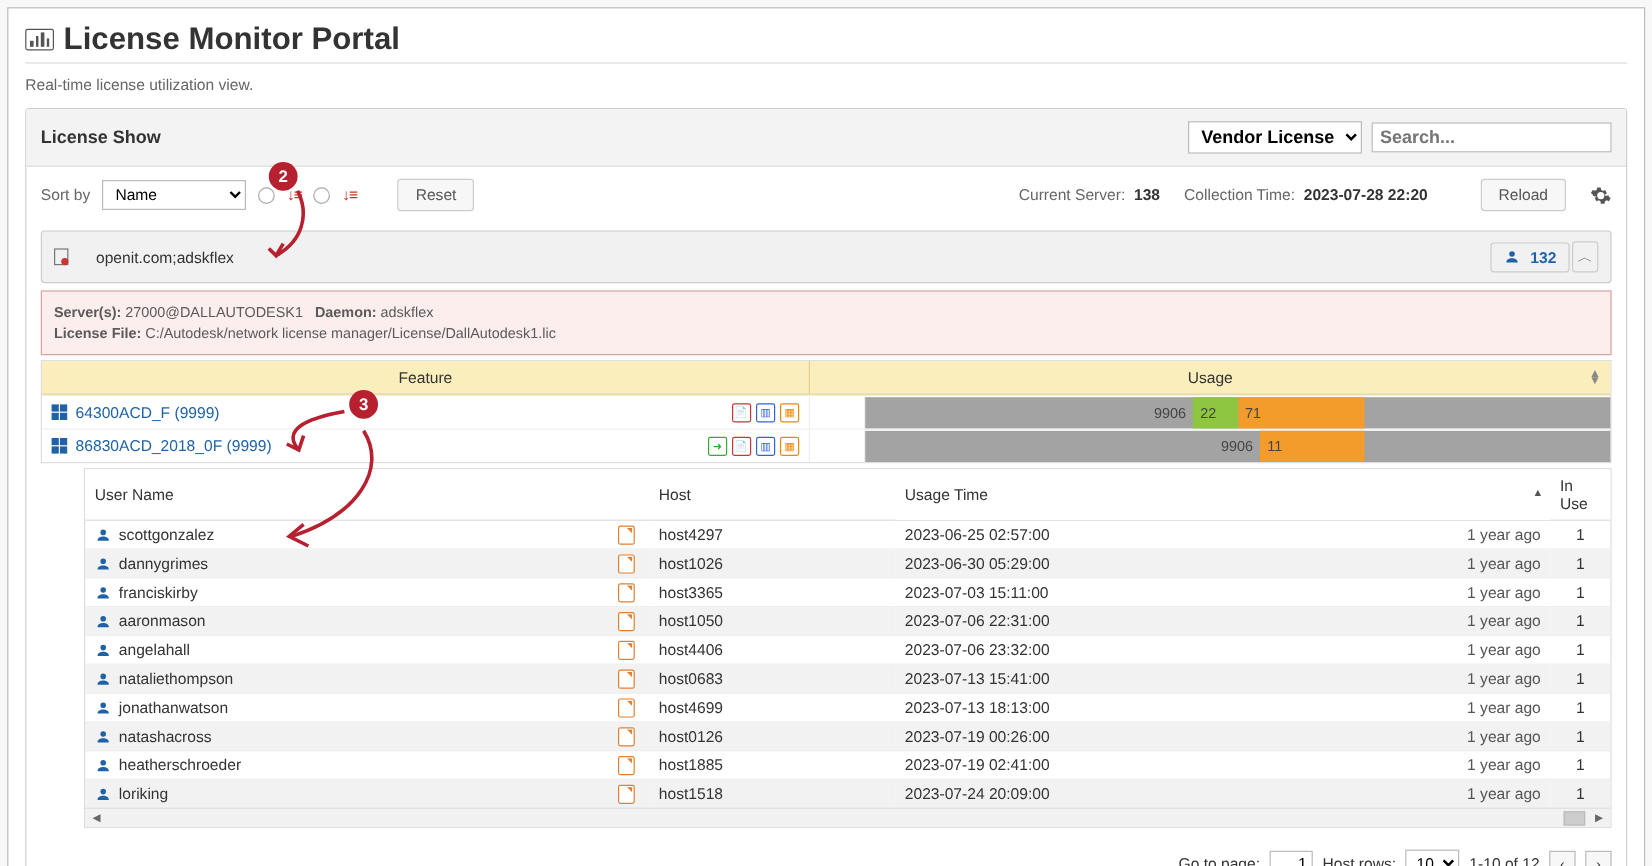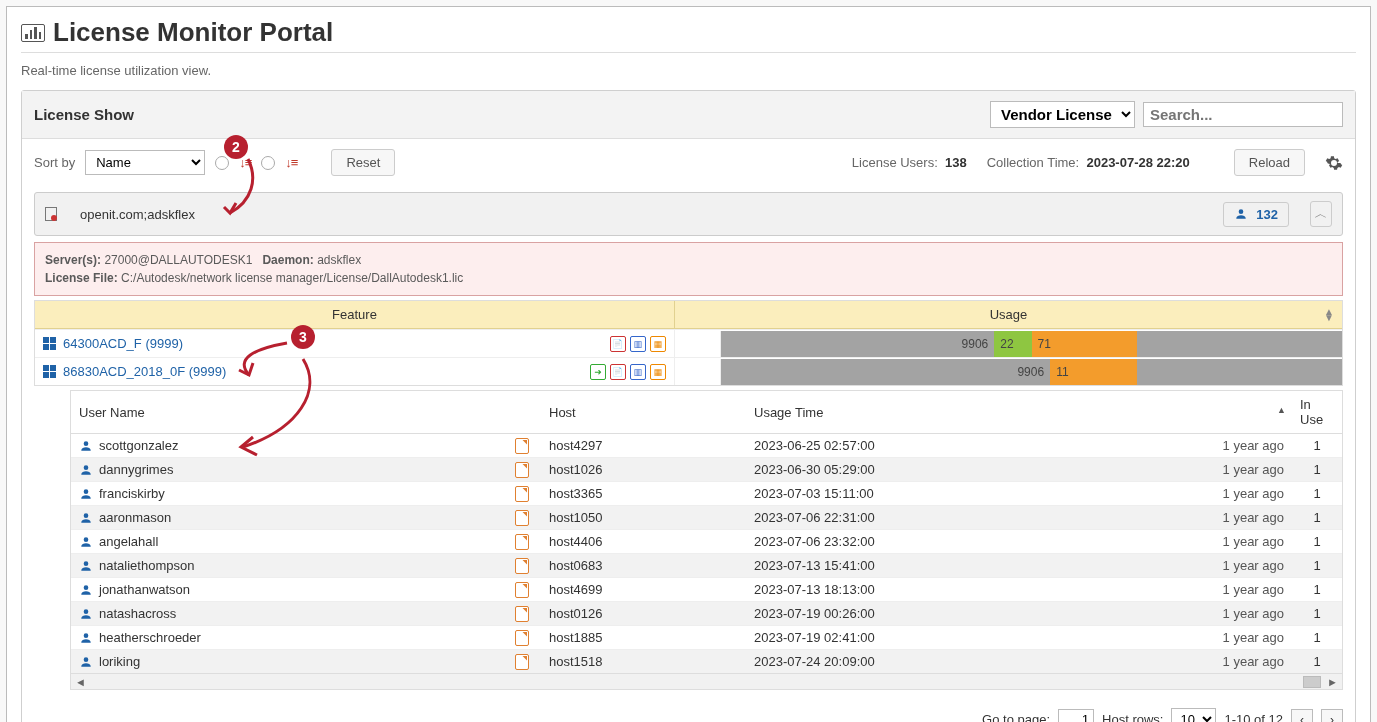--- a/index.html
+++ b/index.html
@@ -26,21 +26,21 @@
   .metric-label { color: #666; }
   .metric-value { font-weight: 700; color: #333; }
   .btn { background: #f7f7f7; border: 1px solid #ccc; border-radius: 3px; padding: 5px 14px; cursor: pointer; font: inherit; color: #555; margin-left: 24px; }
   .gear { width: 18px; height: 18px; fill: #555; cursor: pointer; }
   .radio { width: 14px; height: 14px; border: 1px solid #aaa; border-radius: 50%; display: inline-block; }
   .sort-icon { color: #c0392b; font-weight: bold; letter-spacing: -1px; }
   .server-group { margin: 0 12px; }
   .server-header { display: flex; align-items: center; justify-content: space-between;
     background: #f1f1f1; border: 1px solid #ccc; border-radius: 3px; padding: 8px 10px; }
   .server-header .left { display: flex; align-items: center; gap: 23px; }
-  .server-header .right { display: flex; align-items: center; gap: 21px; padding-left: 48px; }
+  .server-header .right { display: flex; align-items: center; gap: 2px; padding-left: 48px; }
   .badge-count { border: 1px solid #ccc; border-radius: 3px; padding: 4px 10px; color: #1f62a7; display: flex; align-items: center; gap: 8px; font-weight: 600; }
   .caret-box { width: 22px; height: 26px; border: 1px solid #ccc; border-radius: 3px; display: flex; align-items: center; justify-content: center; cursor: pointer; color: #888; }
   .info-box { border: 1px solid #d9a2a2; background: #fdeeee; color: #5a5a5a; font-size: 12px; padding: 8px 10px; margin-top: 6px; line-height: 1.5; }
   .info-box b { font-weight: 700; }
   .features-table { margin-top: 4px; border: 1px solid #ddd; }
   .ft-head { display: flex; background: #fbeebd; border-bottom: 1px solid #e1d190; font-weight: 400; }
   .ft-head .col-feature { flex: 0 0 640px; text-align: center; padding: 6px; border-right: 1px solid #e1d190; }
   .ft-head .col-usage { flex: 1; text-align: center; padding: 6px; position: relative; }
   .sort-both { position: absolute; right: 8px; top: 50%; transform: translateY(-50%); font-size: 10px; color: #888; line-height: 6px; }
   .ft-row { display: flex; align-items: stretch; border-top: 1px solid #eee; }
@@ -125,21 +125,21 @@
         <select style="width:120px;">
           <option>Name</option>
         </select>
         <span class="radio"></span>
         <span class="sort-icon">↓≡</span>
         <span class="radio"></span>
         <span class="sort-icon">↓≡</span>
         <button class="btn">Reset</button>
       </div>
       <div class="right">
-        <span><span class="metric-label">License Users:</span>
+        <span><span class="metric-label">Current Server:</span>
           &nbsp;<span class="metric-value">138</span></span>
         <span><span class="metric-label">Collection Time:</span>
           &nbsp;<span class="metric-value">2023-07-28 22:20</span></span>
         <button class="btn">Reload</button>
         <svg class="gear" viewBox="0 0 24 24">
             <path d="M12 8a4 4 0 100 8 4 4 0 000-8zm9 4a7 7 0 01-.1 1.2l2.1 1.6-2 3.5-2.5-1a7 7 0 01-2 1.2l-.4 2.6h-4l-.4-2.6a7 7 0 01-2-1.2l-2.5 1-2-3.5 2.1-1.6A7 7 0 013 12a7 7 0 01.1-1.2L1 9.2l2-3.5 2.5 1a7 7 0 012-1.2L7.9 3h4l.4 2.6a7 7 0 012 1.2l2.5-1 2 3.5-2.1 1.6c.1.4.1.8.1 1.2z"></path>
           </svg>
       </div>
 
       <div class="callout" style="top:-4px; left:202px;">2</div>

